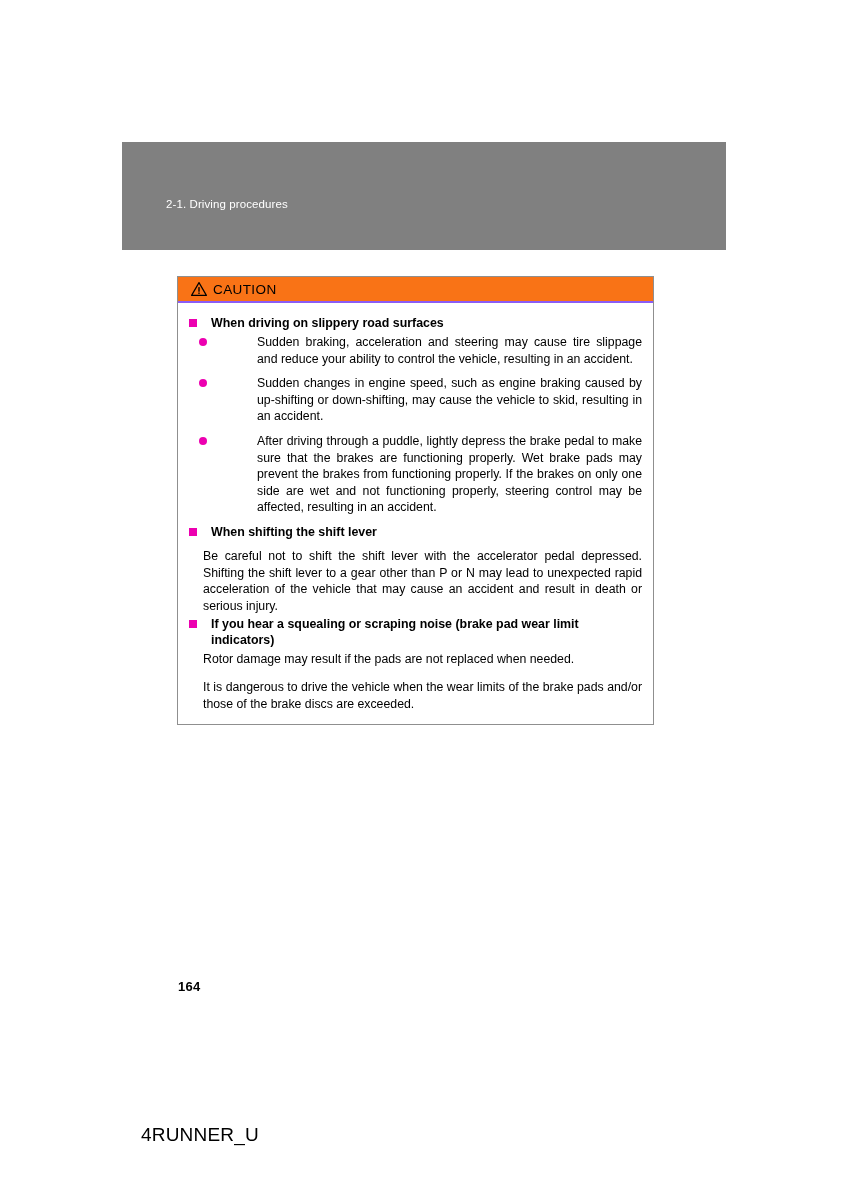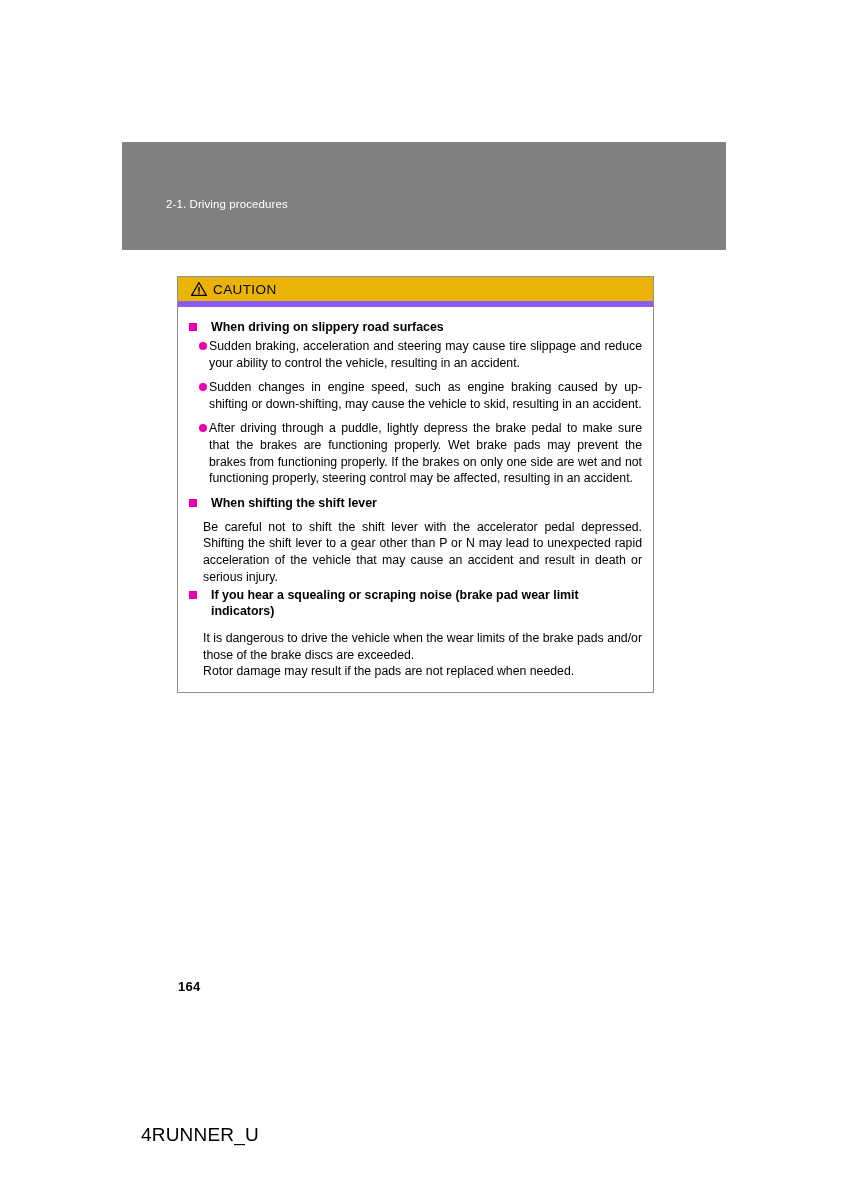--- a/index.html
+++ b/index.html
@@ -47,22 +47,22 @@
   .caution-box {
     position: absolute;
     left: 177px;
     top: 276px;
     width: 477px;
     border: 1px solid #8f8f8f;
     box-sizing: border-box;
     background: #ffffff;
   }
   .caution-title-bar {
-    background: #eab308;
-    border-bottom: 6px solid #8b5cf6;
+    background: #f97316;
+    border-bottom: 2px solid #8b5cf6;
     height: 24px;
     display: flex;
     align-items: center;
     padding-left: 13px;
   }
   .warn-triangle {
     width: 16px;
     height: 14px;
     margin-right: 6px;
     display: block;
@@ -98,20 +98,21 @@
   }
   .sub-head-text {
     display: block;
   }
 
   
   .bullet-item {
     display: flex;
     align-items: flex-start;
     margin: 0 0 8px 10px;
+    gap: 48px;
   }
   .dot {
     width: 8px;
     height: 8px;
     border-radius: 50%;
     background: #ec00b0;
     flex: 0 0 8px;
     margin-top: 4px;
     margin-right: 2px;
   }
@@ -195,22 +196,22 @@
       <div class="sub-head">
         <span class="sq"></span>
         <span class="sub-head-text">When shifting the shift lever</span>
       </div>
       <p class="para">Be careful not to shift the shift lever with the accelerator pedal depressed. Shifting the shift lever to a gear other than P or N may lead to unexpected rapid acceleration of the vehicle that may cause an accident and result in death or serious injury.</p>
 
       <div class="sub-head" style="margin-top:2px;">
         <span class="sq"></span>
         <span class="sub-head-text">If you hear a squealing or scraping noise (brake pad wear limit indicators)</span>
       </div>
+      <p class="para tight">Rotor damage may result if the pads are not replaced when needed.</p>
       <p class="para gap">It is dangerous to drive the vehicle when the wear limits of the brake pads and/or those of the brake discs are exceeded.</p>
-      <p class="para tight">Rotor damage may result if the pads are not replaced when needed.</p>
 
     </div>
   </div>
 
   <div class="page-number">164</div>
   <div class="doc-code">4RUNNER_U</div>
 
 </div>
 
 </body></html>

